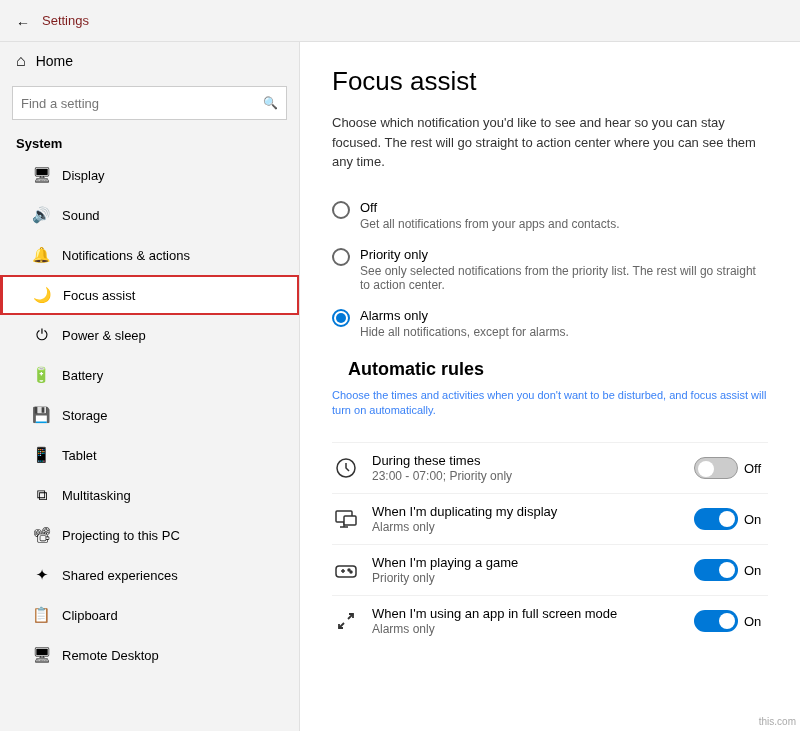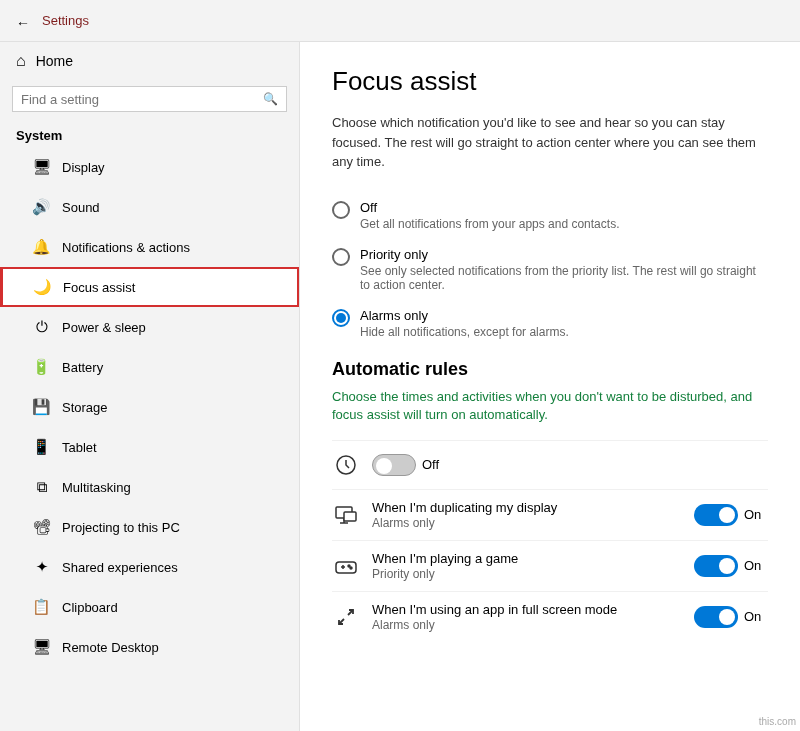--- a/index.html
+++ b/index.html
@@ -62,21 +62,21 @@
     }
     .sidebar-home .home-icon { margin-right: 10px; font-size: 16px; }
 
     .search-box {
       margin: 6px 12px 10px 12px;
       display: flex;
       align-items: center;
       border: 1px solid #ccc;
       background: #fff;
       padding: 4px 8px;
-      height: 26px;
+      height: 34px;
     }
     .search-box input {
       border: none;
       outline: none;
       flex: 1;
       font-size: 13px;
       font-family: 'Segoe UI', sans-serif;
       background: transparent;
     }
     .search-box .search-icon { font-size: 12px; color: #666; }
@@ -163,27 +163,27 @@
     }
     .radio-text { font-size: 13px; }
     .radio-label { font-size: 13px; color: #000; display: block; }
     .radio-sublabel { font-size: 12px; color: #666; display: block; margin-top: 2px; }
     .radio-link { font-size: 12px; color: #0078d7; cursor: pointer; display: block; margin-top: 2px; }
 
     .section-title {
       font-size: 18px;
       font-weight: 600;
       color: #000;
-      margin: 20px 0 8px 0;
+      margin: 20px 0 8px 16px;
     }
 
     .section-desc {
-      font-size: 13px;
-      color: #15803d;
-      margin-bottom: 16px;
+      font-size: 11px;
+      color: #3b82f6;
+      margin-bottom: 24px;
       max-width: 480px;
       line-height: 1.4;
     }
 
     
     .rule-row {
       display: flex;
       align-items: center;
       padding: 10px 0;
       border-top: 1px solid #f0f0f0;
@@ -376,20 +376,24 @@
     <p class="section-desc">Choose the times and activities when you don't want to be disturbed, and focus assist will turn on automatically.</p>
 
     <div id="rules-list">
         <div class="rule-row">
       <div class="rule-icon">
             <svg width="24" height="24" viewBox="0 0 24 24" fill="none" stroke="#333" stroke-width="1.5">
               <circle cx="12" cy="12" r="9"></circle>
               <polyline points="12,7 12,12 15,15"></polyline>
             </svg>
           </div>
+      <div class="rule-text">
+        <div class="rule-name">During these times</div>
+        <div class="rule-sub">23:00 - 07:00; Priority only</div>
+      </div>
       <div class="rule-toggle-area">
         <div class="toggle off"></div>
         <span class="toggle-label">Off</span>
       </div>
     </div>
         <div class="rule-row">
       <div class="rule-icon">
             <svg width="24" height="24" viewBox="0 0 24 24" fill="none" stroke="#333" stroke-width="1.5">
               <rect x="2" y="4" width="16" height="11" rx="1"></rect>
               <line x1="6" y1="20" x2="14" y2="20"></line>

